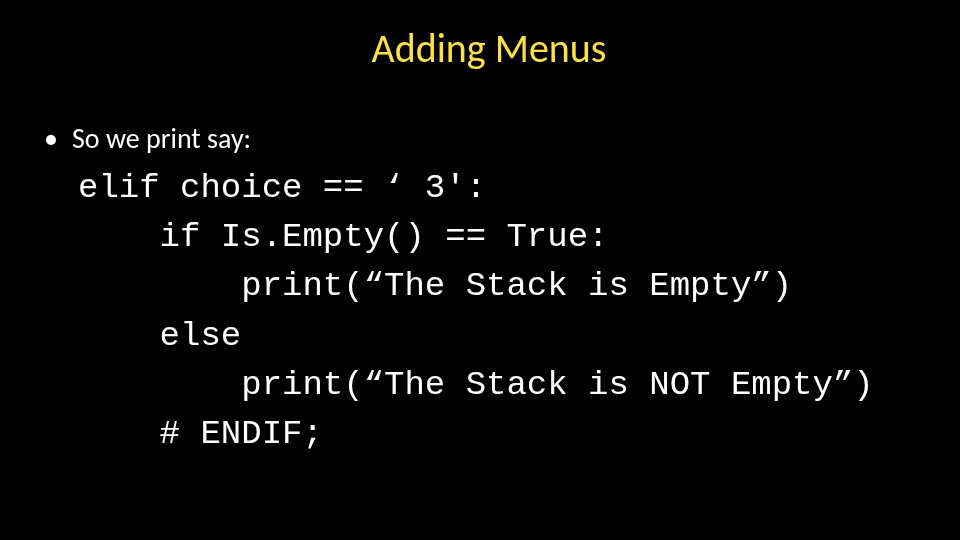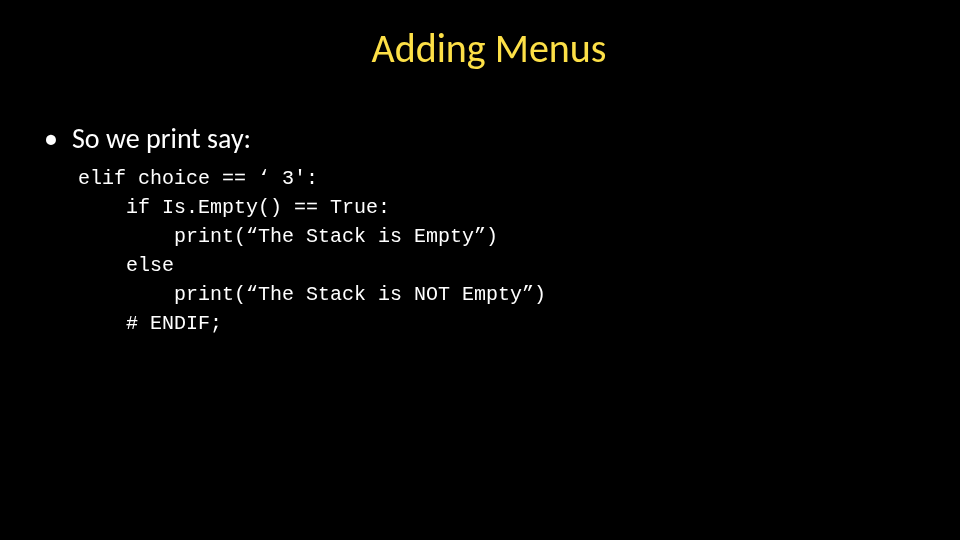--- a/index.html
+++ b/index.html
@@ -45,21 +45,21 @@
     width: 28px;
     flex: 0 0 28px;
     text-align: left;
     padding-left: 4px;
   }
   .bullet-text {
     flex: 1;
   }
   .code-block {
     font-family: "Courier New", Courier, monospace;
-    font-size: 20px;
+    font-size: 34px;
     line-height: 1.45;
     white-space: pre;
     margin-left: 38px;
     margin-top: 4px;
     color: #ffffff;
   }
 </style>
 </head>
 <body>
 

